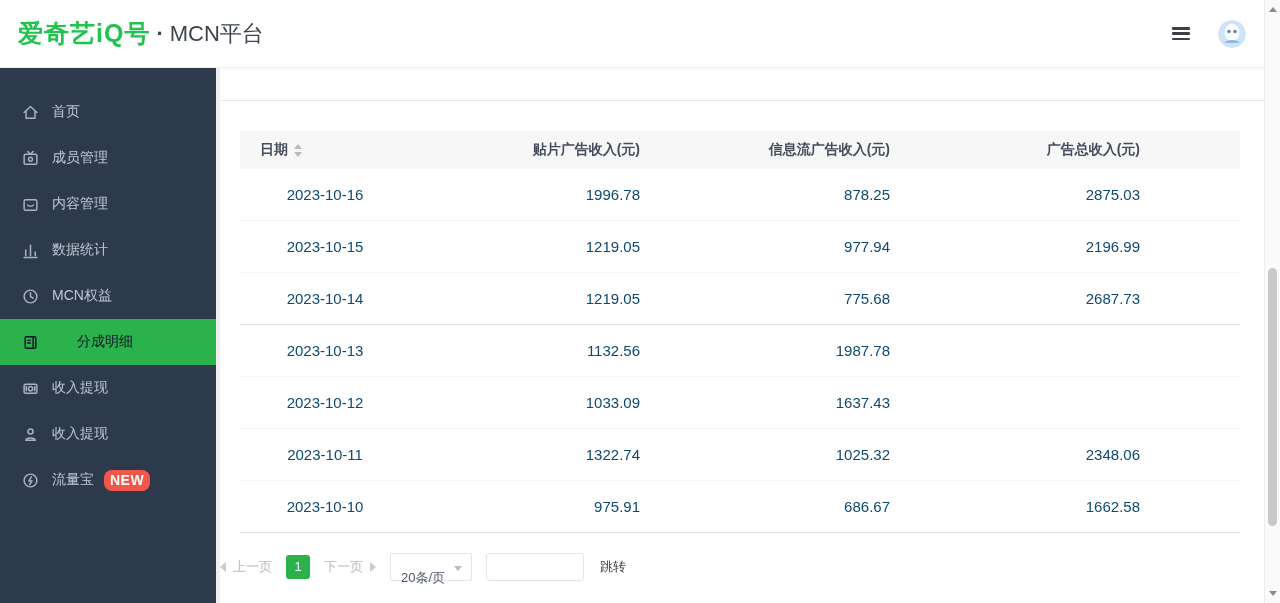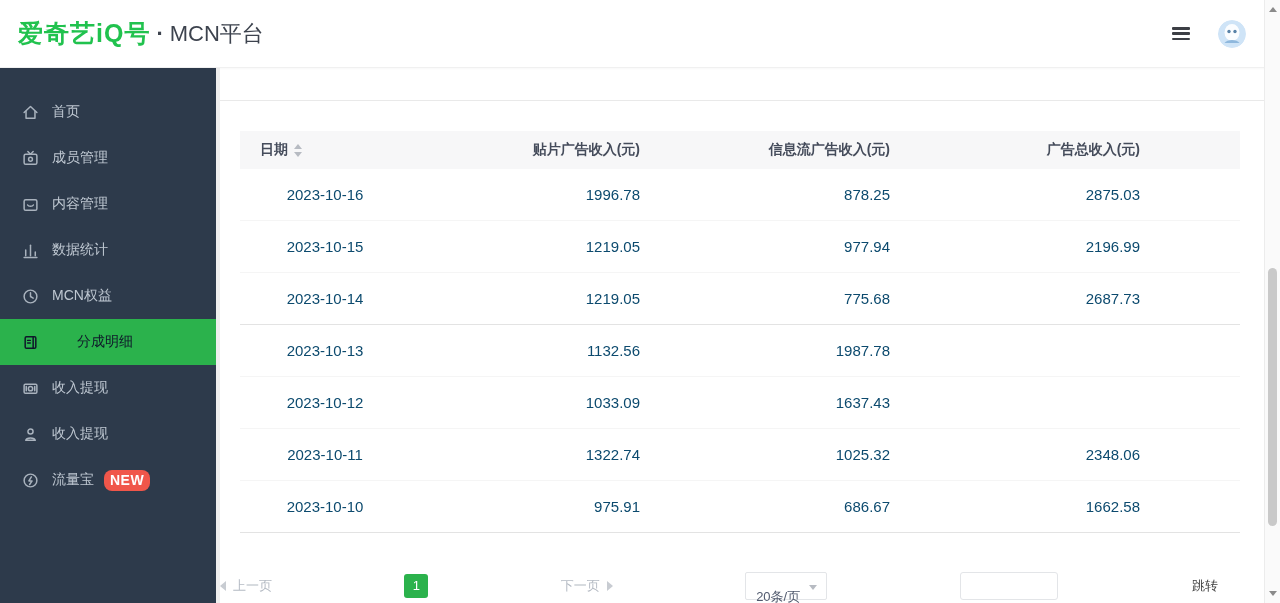--- a/index.html
+++ b/index.html
@@ -43,22 +43,22 @@
   .trow:nth-child(3), .trow:last-child { border-bottom-color:#e3e3e3; }
   .cell { white-space:nowrap; }
   .cell.c0 { padding-left:20px; text-align:center; }
   .cell.c1, .cell.c2, .cell.c3 { text-align:right; }
   .th-date { display:flex; align-items:center; }
   .sorter { display:inline-flex; flex-direction:column; margin-left:6px; gap:3px; cursor:pointer; }
   .sorter .up { width:0; height:0; border-left:4px solid transparent; border-right:4px solid transparent; border-bottom:5px solid #b7bbc2; }
   .sorter .down { width:0; height:0; border-left:4px solid transparent; border-right:4px solid transparent; border-top:5px solid #b7bbc2; }
 
   
-  .pagination { display:flex; justify-content:space-between; align-items:center; gap:14px;
-    margin-top:39px; padding-right:46px; font-size:13px; color:#b5bbc4; }
+  .pagination { display:flex; justify-content:flex-start; align-items:center; gap:14px;
+    margin-top:20px; padding-right:46px; font-size:13px; color:#b5bbc4; }
   .pg-btn { display:flex; align-items:center; gap:7px; cursor:pointer; color:#b5bbc4; }
   .caret-left { width:0; height:0; border-top:5px solid transparent; border-bottom:5px solid transparent; border-right:6px solid #c8ccd2; }
   .caret-right { width:0; height:0; border-top:5px solid transparent; border-bottom:5px solid transparent; border-left:6px solid #c8ccd2; }
   .pg-current { width:24px; height:24px; background:var(--accent,#2bb24c); color:#fff; border-radius:3px;
     text-align:center; line-height:24px; font-size:13px; cursor:pointer; }
   .pg-size { position:relative; height:28px; line-height:26px; border:1px solid #e3e5e8; border-radius:2px;
     padding:11px 26px 0 10px; color:#515a6e; cursor:pointer; background:#fff; }
   .pg-size .dd-caret { position:absolute; right:9px; top:12px; width:0; height:0;
     border-left:4.5px solid transparent; border-right:4.5px solid transparent; border-top:5px solid #b7bbc2; }
   .pg-jump-input { width:98px; height:28px; border:1px solid #e3e5e8; border-radius:3px; background:#fff;

